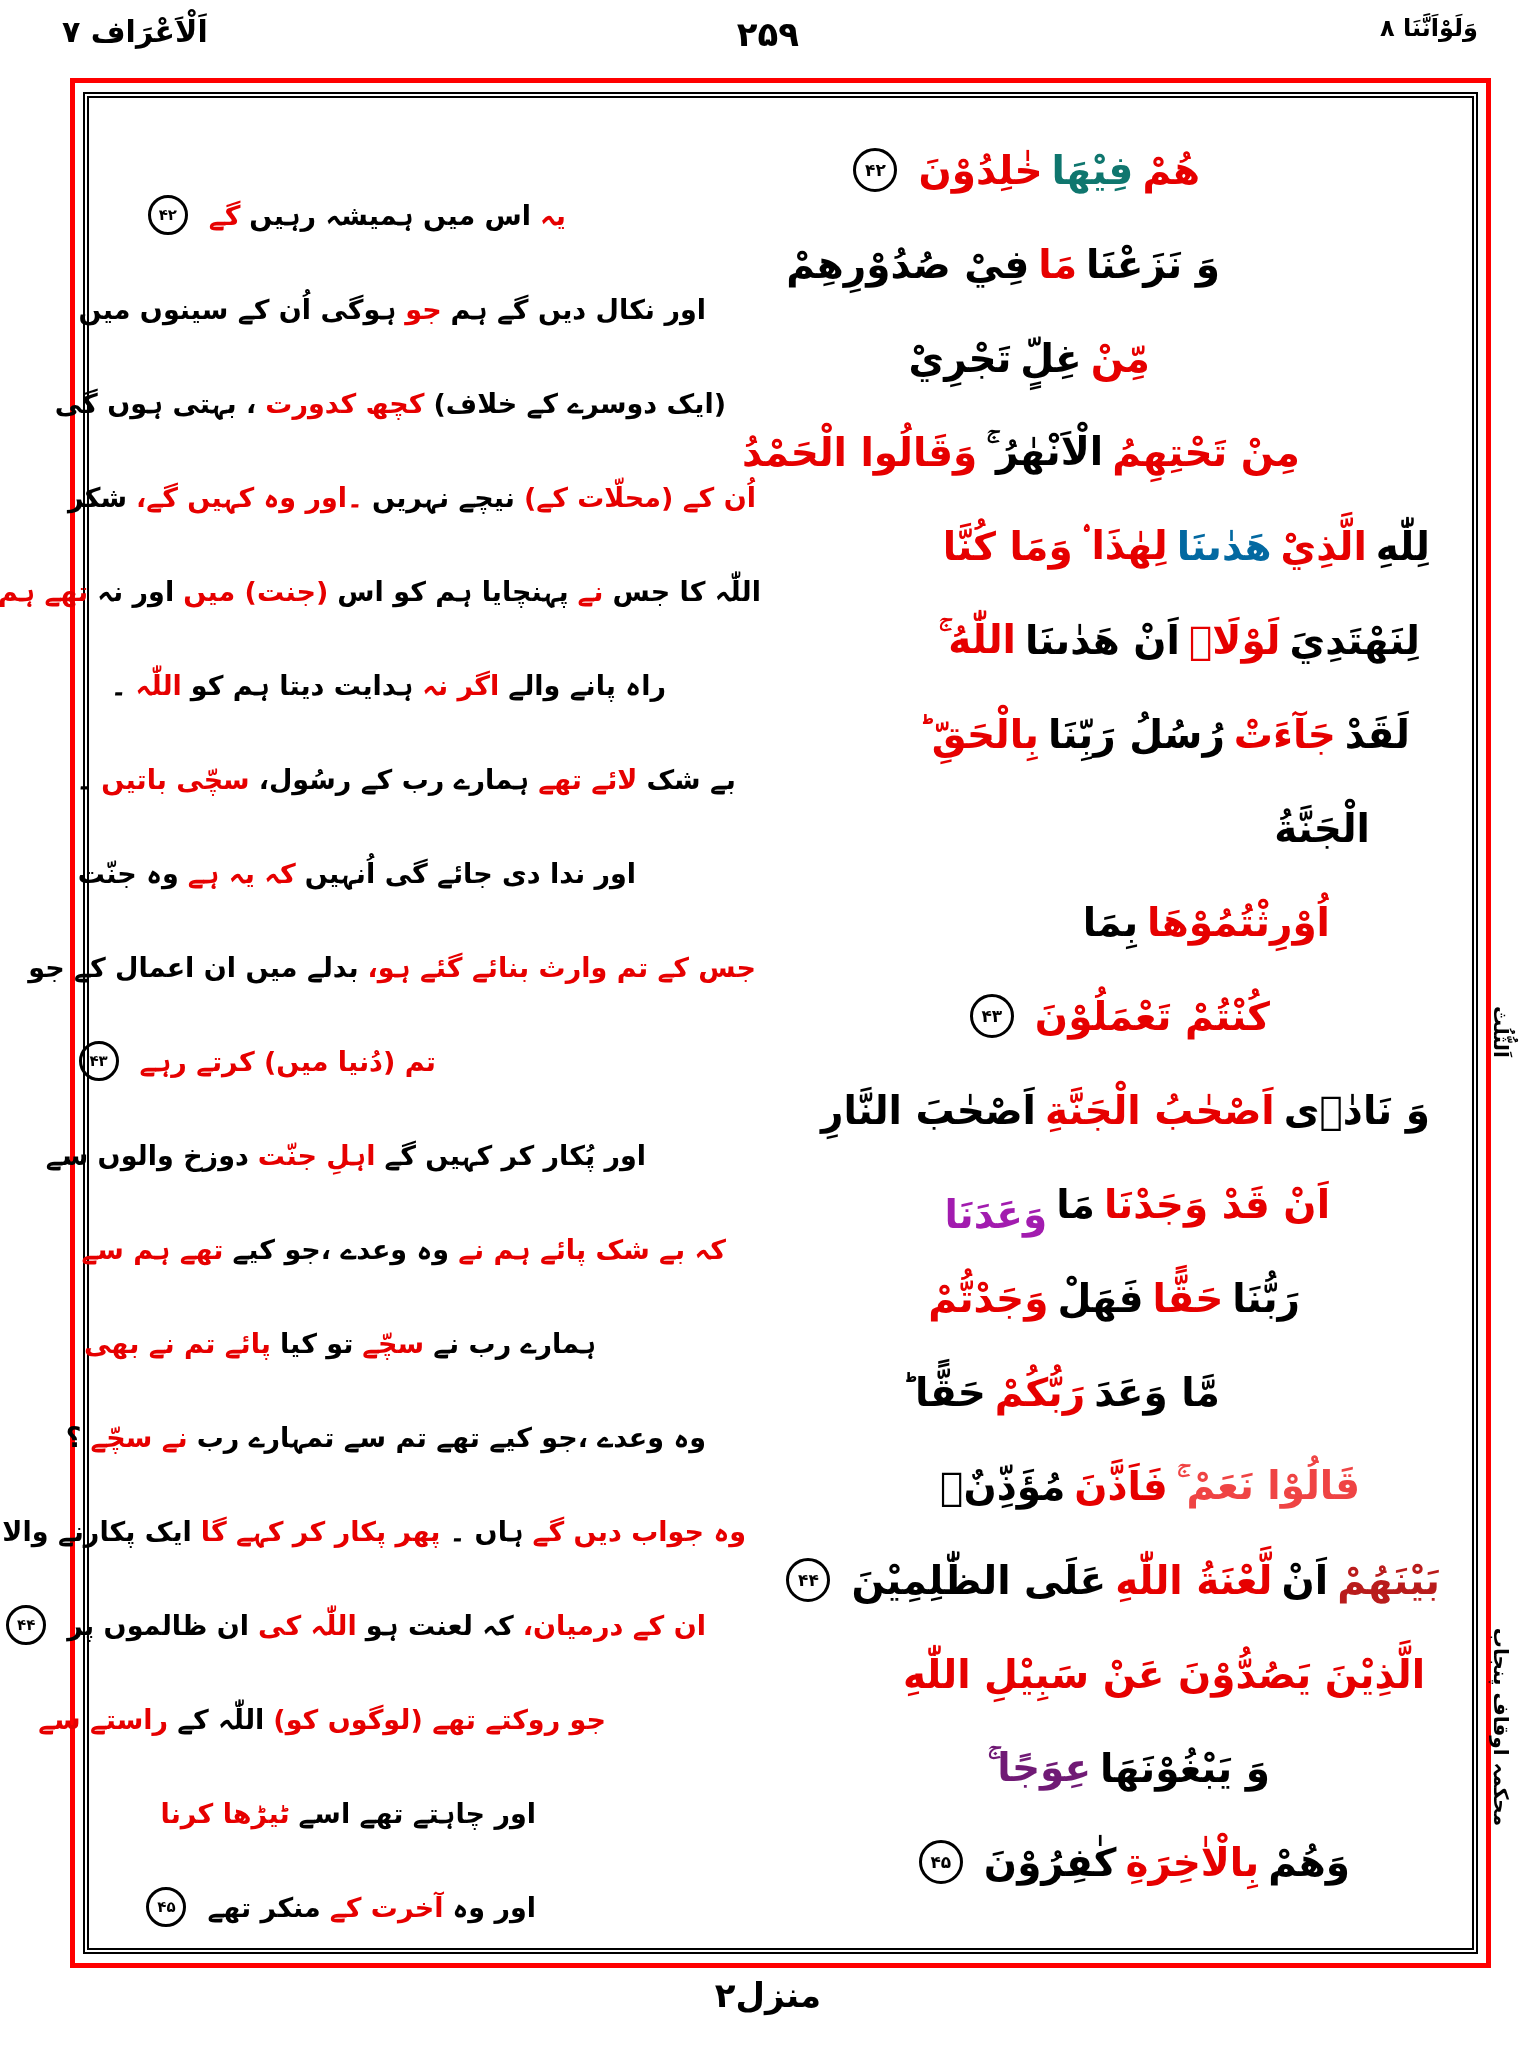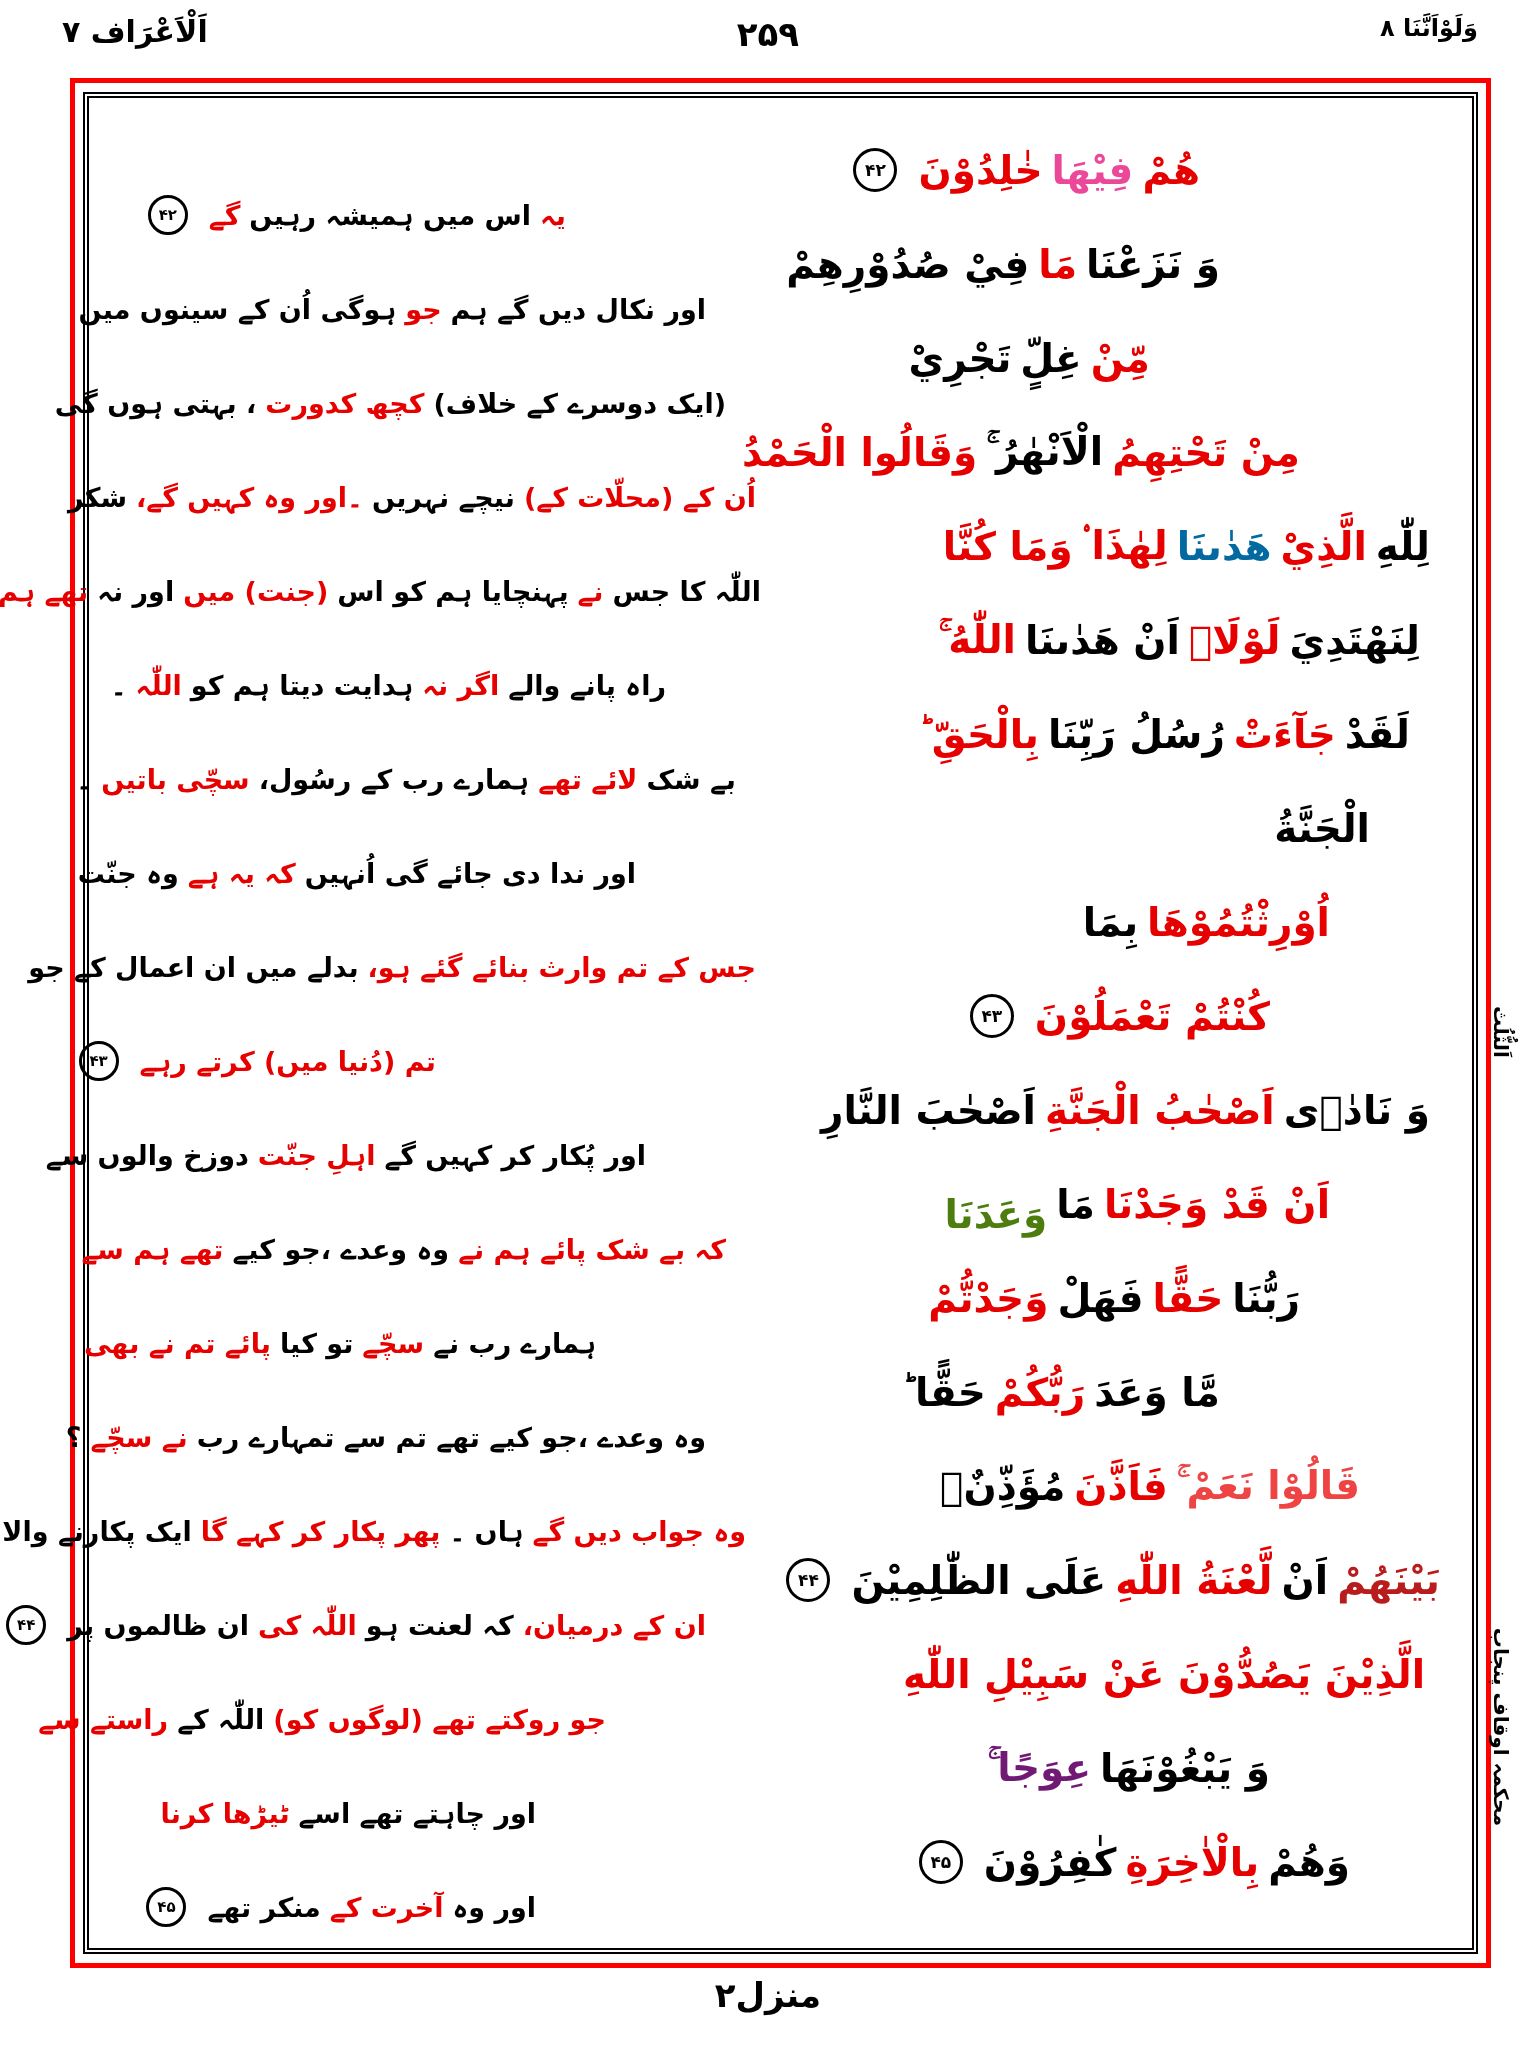--- a/index.html
+++ b/index.html
@@ -61,21 +61,21 @@
 <div class="hdr hdr-center">۲۵۹</div>
 <div class="hdr hdr-right">وَلَوْاَنَّنَا ۸</div>
 
 <div class="frame-red" style="border-color: rgb(255, 0, 0);">
   <div class="frame-black"></div>
 </div>
 
 <div class="col col-arabic">
     <div class="row" style="padding-right: 250px;">
       <span class="seg red" style="color: rgb(230, 0, 0);">هُمْ</span>
-      <span class="seg black" style="color: #ec4899;">فِيْهَا</span>
+      <span class="seg black" style="color: #0f766e;">فِيْهَا</span>
       <span class="seg red" style="color: rgb(230, 0, 0);">خٰلِدُوْنَ</span>
       <span class="aya">۴۲</span>
     </div>
     <div class="row" style="padding-right: 230px;">
       <span class="seg black" style="color: rgb(0, 0, 0);">وَ نَزَعْنَا</span>
       <span class="seg red" style="color: rgb(230, 0, 0);">مَا</span>
       <span class="seg black" style="color: rgb(0, 0, 0);">فِيْ صُدُوْرِهِمْ</span>
     </div>
     <div class="row" style="padding-right: 300px;">
       <span class="seg red" style="color: rgb(230, 0, 0);">مِّنْ</span>
@@ -118,21 +118,21 @@
       <span class="aya">۴۳</span>
     </div>
     <div class="row" style="padding-right: 20px;">
       <span class="seg black" style="color: rgb(0, 0, 0);">وَ نَادٰۤى</span>
       <span class="seg red" style="color: rgb(230, 0, 0);">اَصْحٰبُ الْجَنَّةِ</span>
       <span class="seg black" style="color: rgb(0, 0, 0);">اَصْحٰبَ النَّارِ</span>
     </div>
     <div class="row" style="padding-right: 120px;">
       <span class="seg red" style="color: rgb(230, 0, 0);">اَنْ قَدْ وَجَدْنَا</span>
       <span class="seg black" style="color: rgb(0, 0, 0);">مَا</span>
-      <span class="seg red" style="color: #4d7c0f; margin-top: 20px;">وَعَدَنَا</span>
+      <span class="seg red" style="color: #a21caf; margin-top: 20px;">وَعَدَنَا</span>
     </div>
     <div class="row" style="padding-right: 150px;">
       <span class="seg black" style="color: rgb(0, 0, 0);">رَبُّنَا</span>
       <span class="seg red" style="color: rgb(230, 0, 0);">حَقًّا</span>
       <span class="seg black" style="color: rgb(0, 0, 0);">فَهَلْ</span>
       <span class="seg red" style="color: rgb(230, 0, 0);">وَجَدْتُّمْ</span>
     </div>
     <div class="row" style="padding-right: 230px;">
       <span class="seg black" style="color: rgb(0, 0, 0);">مَّا وَعَدَ</span>
       <span class="seg red" style="color: rgb(230, 0, 0);">رَبُّكُمْ</span>

